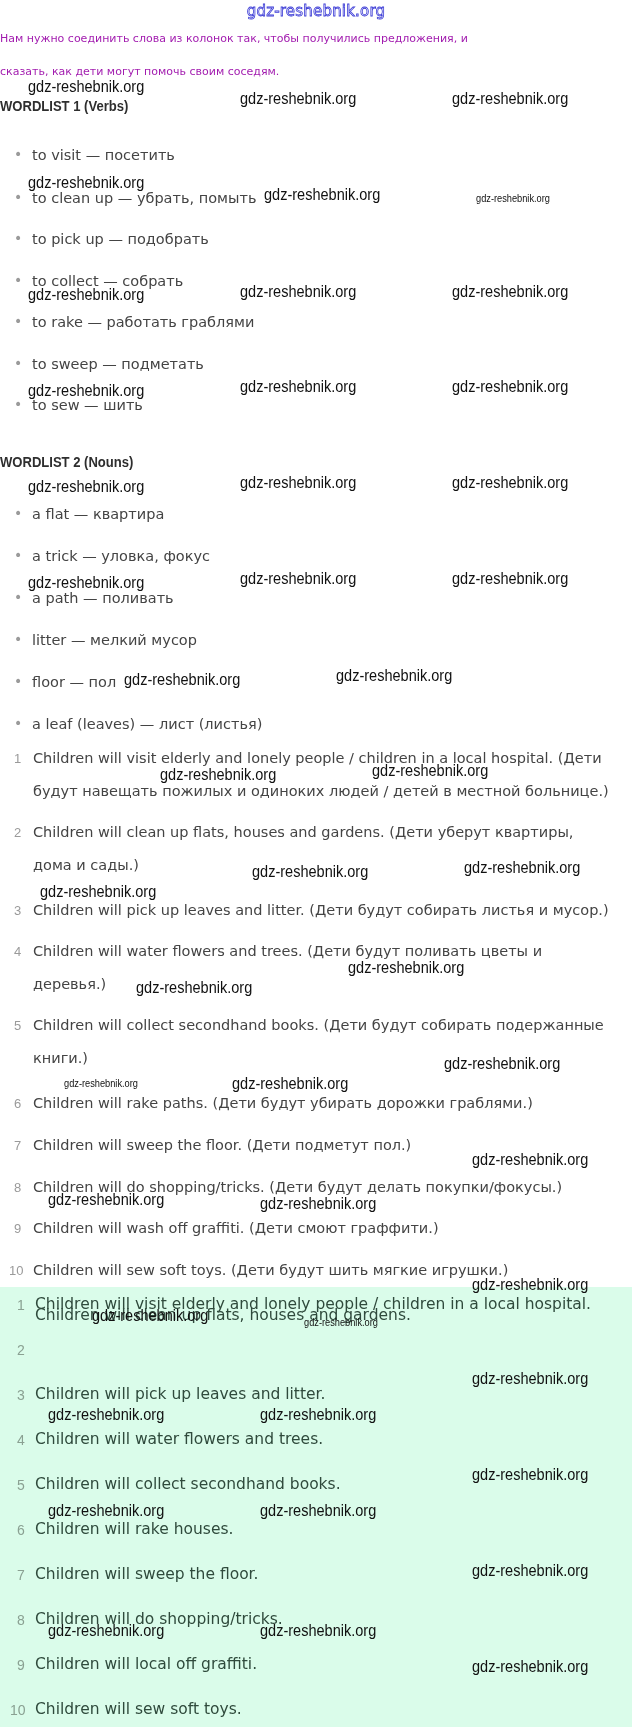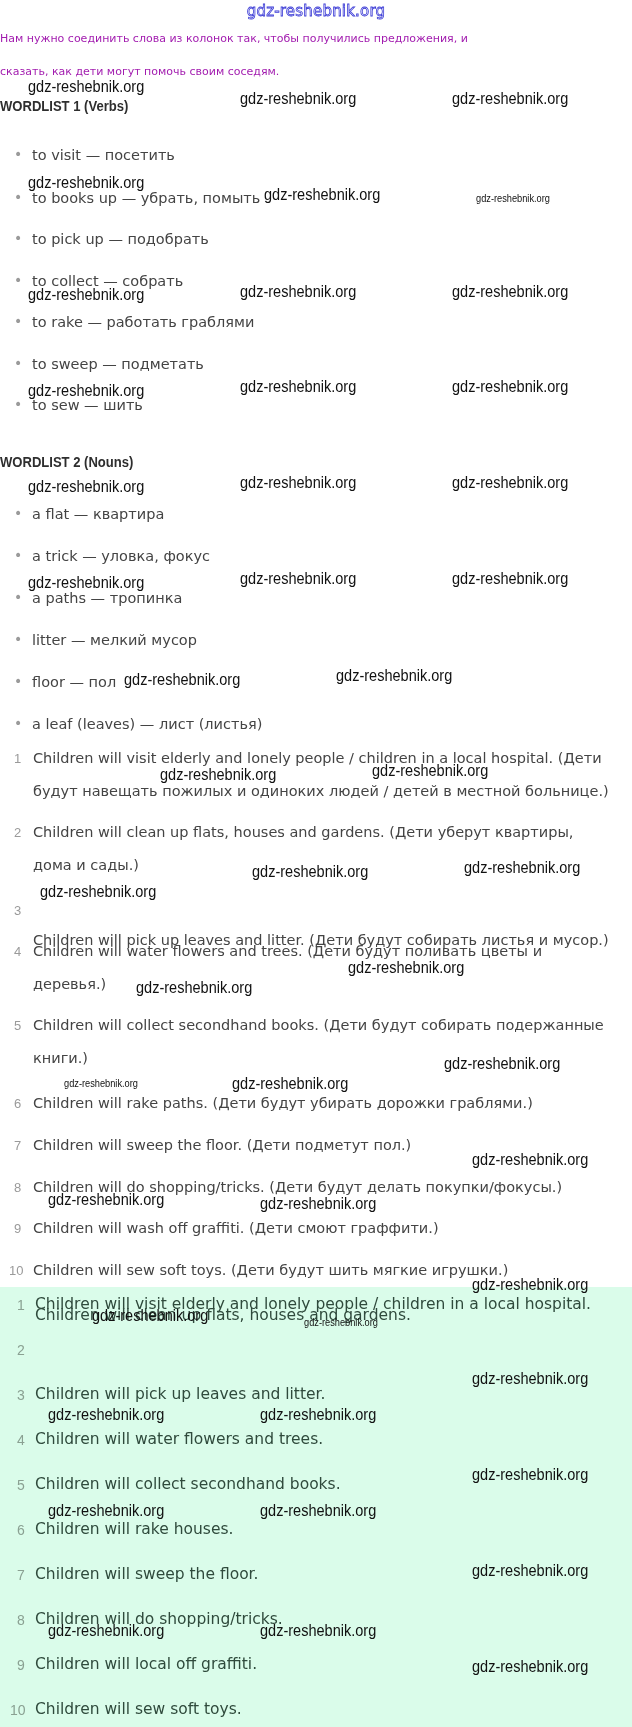--- a/index.html
+++ b/index.html
@@ -43,41 +43,41 @@
 <div class="abs top-logo" style="top:2px;">gdz-reshebnik.org</div>
 
 <div class="abs intro" style="top:32px;">Нам нужно соединить слова из колонок так, чтобы получились предложения, и</div>
 <div class="abs intro" style="top:65px;">сказать, как дети могут помочь своим соседям.</div>
 
 <div class="abs heading" style="top:98px;">WORDLIST 1 (Verbs)</div>
 <div>
   <span class="abs bullet" style="top:146px;">•</span>
   <div class="abs witem" style="top:147px;">to visit — посетить</div>
   <span class="abs bullet" style="top:189px;">•</span>
-  <div class="abs witem" style="top:190px;">to books up — убрать, помыть</div>
+  <div class="abs witem" style="top:190px;">to clean up — убрать, помыть</div>
   <span class="abs bullet" style="top:230px;">•</span>
   <div class="abs witem" style="top:231px;">to pick up — подобрать</div>
   <span class="abs bullet" style="top:272px;">•</span>
   <div class="abs witem" style="top:273px;">to collect — собрать</div>
   <span class="abs bullet" style="top:313px;">•</span>
   <div class="abs witem" style="top:314px;">to rake — работать граблями</div>
   <span class="abs bullet" style="top:355px;">•</span>
   <div class="abs witem" style="top:356px;">to sweep — подметать</div>
   <span class="abs bullet" style="top:396px;">•</span>
   <div class="abs witem" style="top:397px;">to sew — шить</div>
 </div>
 
 <div class="abs heading" style="top:454px;">WORDLIST 2 (Nouns)</div>
 <div>
   <span class="abs bullet" style="top:505px;">•</span>
   <div class="abs witem" style="top:506px;">a flat — квартира</div>
   <span class="abs bullet" style="top:547px;">•</span>
   <div class="abs witem" style="top:548px;">a trick — уловка, фокус</div>
   <span class="abs bullet" style="top:589px;">•</span>
-  <div class="abs witem" style="top:590px;">a paths — тропинка</div>
+  <div class="abs witem" style="top:590px;">a path — поливать</div>
   <span class="abs bullet" style="top:631px;">•</span>
   <div class="abs witem" style="top:632px;">litter — мелкий мусор</div>
   <span class="abs bullet" style="top:673px;">•</span>
   <div class="abs witem" style="top:674px;">floor — пол</div>
   <span class="abs bullet" style="top:715px;">•</span>
   <div class="abs witem" style="top:716px;">a leaf (leaves) — лист (листья)</div>
 </div>
 
 <div>
   <div>
@@ -85,21 +85,21 @@
     <span class="abs stext" style="left:33px; top:750px;">Children will visit elderly and lonely people / children in a local hospital. (Дети</span>
     <span class="abs stext" style="left:33px; top:783px;">будут навещать пожилых и одиноких людей / детей в местной больнице.)</span>
   </div>
   <div>
     <span class="abs num" style="left:14px; top:825px;">2</span>
     <span class="abs stext" style="left:33px; top:824px;">Children will clean up flats, houses and gardens. (Дети уберут квартиры,</span>
     <span class="abs stext" style="left:33px; top:857px;">дома и сады.)</span>
   </div>
   <div>
     <span class="abs num" style="left:14px; top:903px;">3</span>
-    <span class="abs stext" style="left:33px; top:902px;margin-top:30px;">Children will pick up leaves and litter. (Дети будут собирать листья и мусор.)</span>
+    <span class="abs stext" style="left:33px; top:902px;">Children will pick up leaves and litter. (Дети будут собирать листья и мусор.)</span>
   </div>
   <div>
     <span class="abs num" style="left:14px; top:944px;">4</span>
     <span class="abs stext" style="left:33px; top:943px;">Children will water flowers and trees. (Дети будут поливать цветы и</span>
     <span class="abs stext" style="left:33px; top:976px;">деревья.)</span>
   </div>
   <div>
     <span class="abs num" style="left:14px; top:1018px;">5</span>
     <span class="abs stext" style="left:33px; top:1017px;">Children will collect secondhand books. (Дети будут собирать подержанные</span>
     <span class="abs stext" style="left:33px; top:1050px;">книги.)</span>

